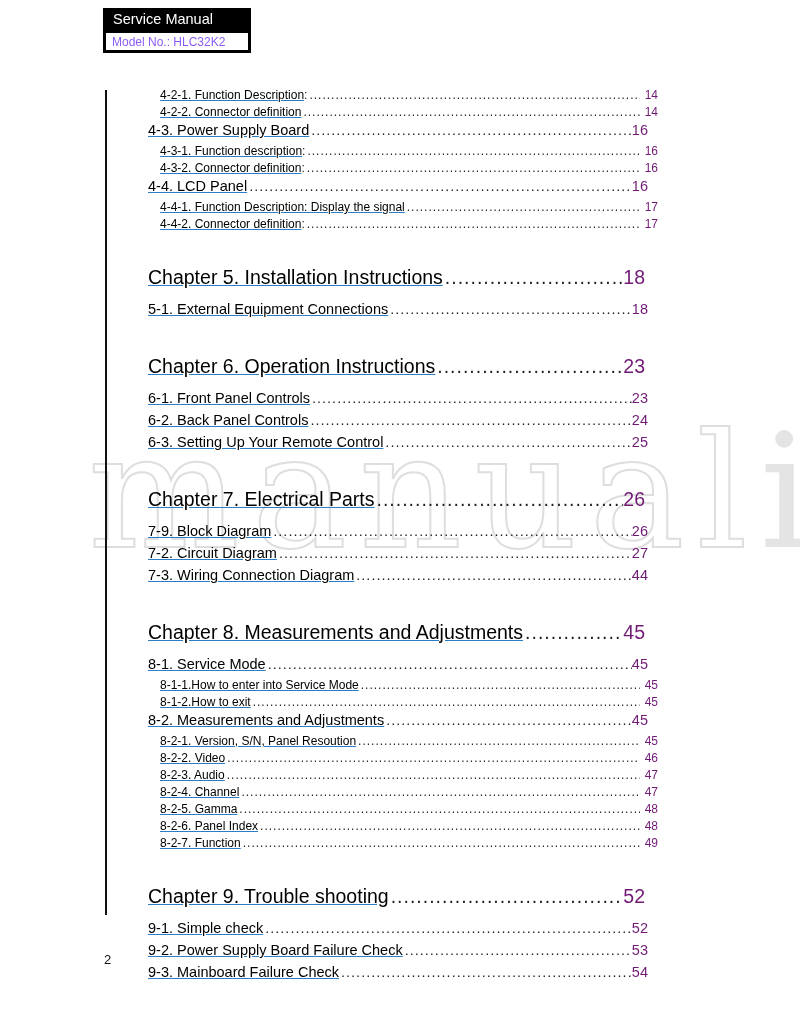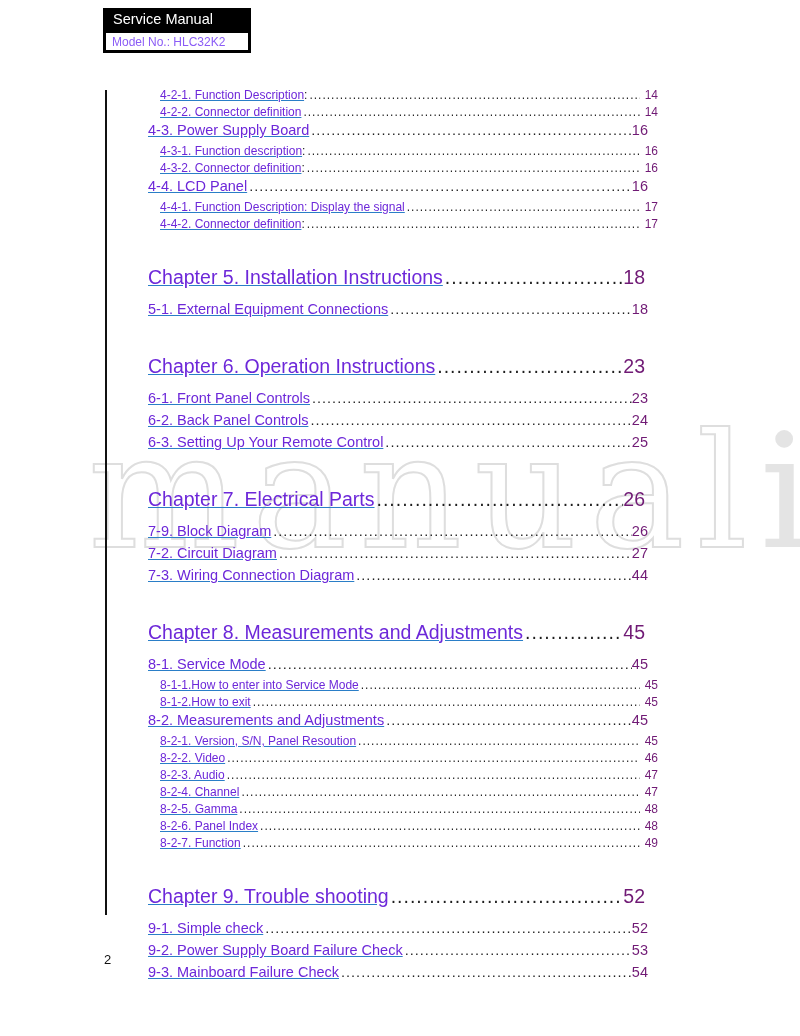--- a/index.html
+++ b/index.html
@@ -67,21 +67,21 @@
 
   
   .toc {
     position: absolute;
     left: 148px; top: 88px;
     width: 512px;
     z-index: 1;
   }
   .toc-row { display: flex; align-items: baseline; }
   .toc-link {
-    color: #6d28d9;
+    color: #000000;
     text-decoration: underline;
     text-decoration-color: #2a7ec7;
     white-space: nowrap;
     cursor: pointer;
   }
   .suffix { color: #1a1a1a; white-space: nowrap; }
   .dots {
     flex: 1;
     overflow: hidden;
     white-space: nowrap;

